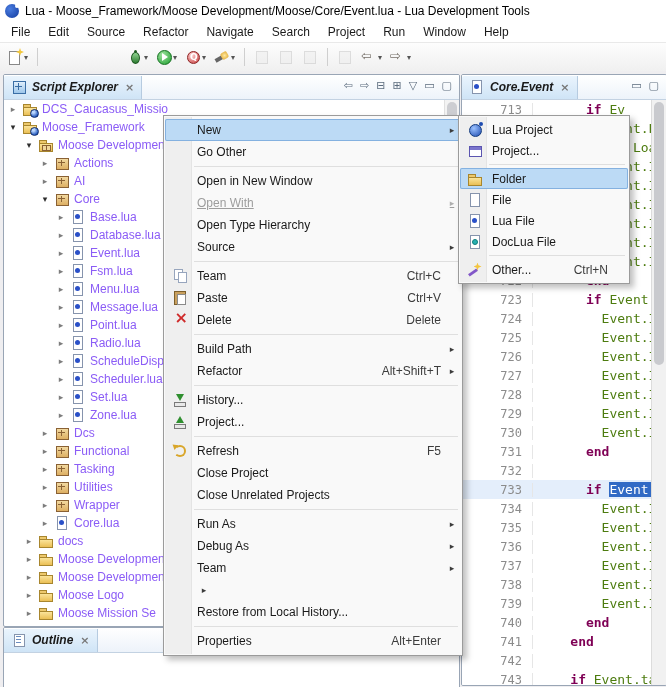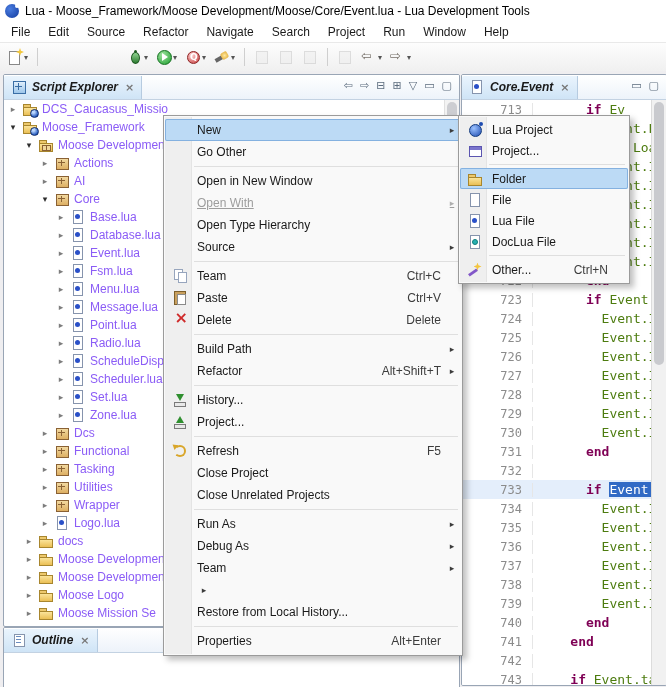--- a/index.html
+++ b/index.html
@@ -445,21 +445,21 @@
             <i class="b"></i>
           </span>
           <span class="tlabel">Wrapper</span>
         </div>
         <div class="trow" style="padding-left: 36px;">
           <span class="arr">▸</span>
           <span class="ic luafile">
             <i class="a"></i>
             <i class="b"></i>
           </span>
-          <span class="tlabel">Logo.lua</span>
+          <span class="tlabel">Core.lua</span>
         </div>
         <div class="trow" style="padding-left: 20px;">
           <span class="arr">▸</span>
           <span class="ic folder">
             <i class="a"></i>
             <i class="b"></i>
           </span>
           <span class="tlabel">docs</span>
         </div>
         <div class="trow" style="padding-left: 20px;">

